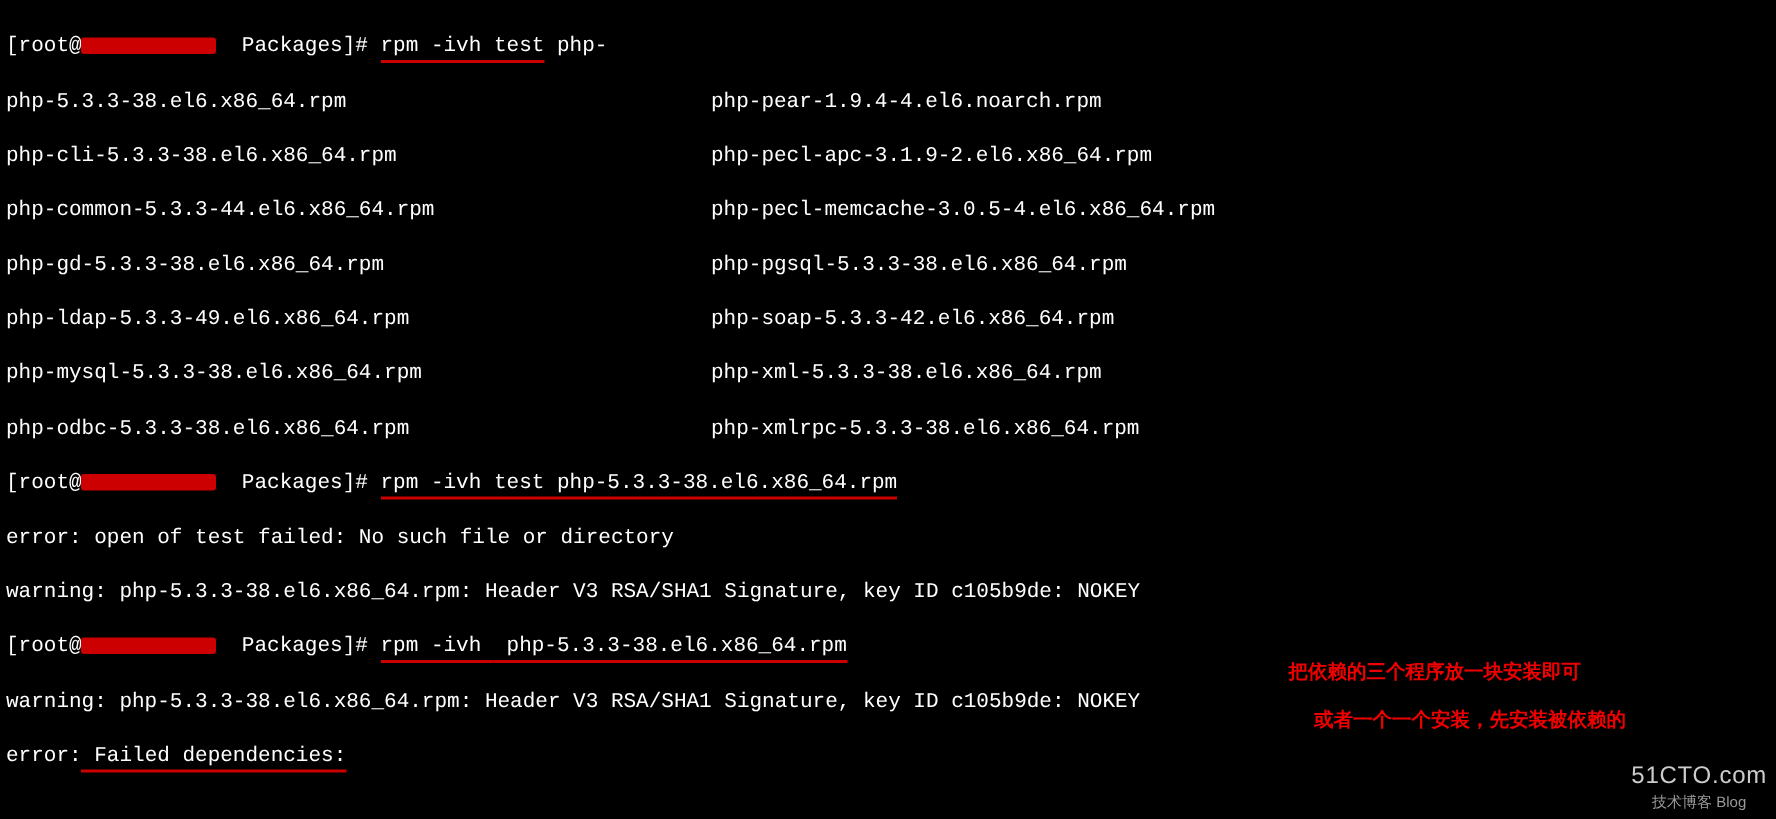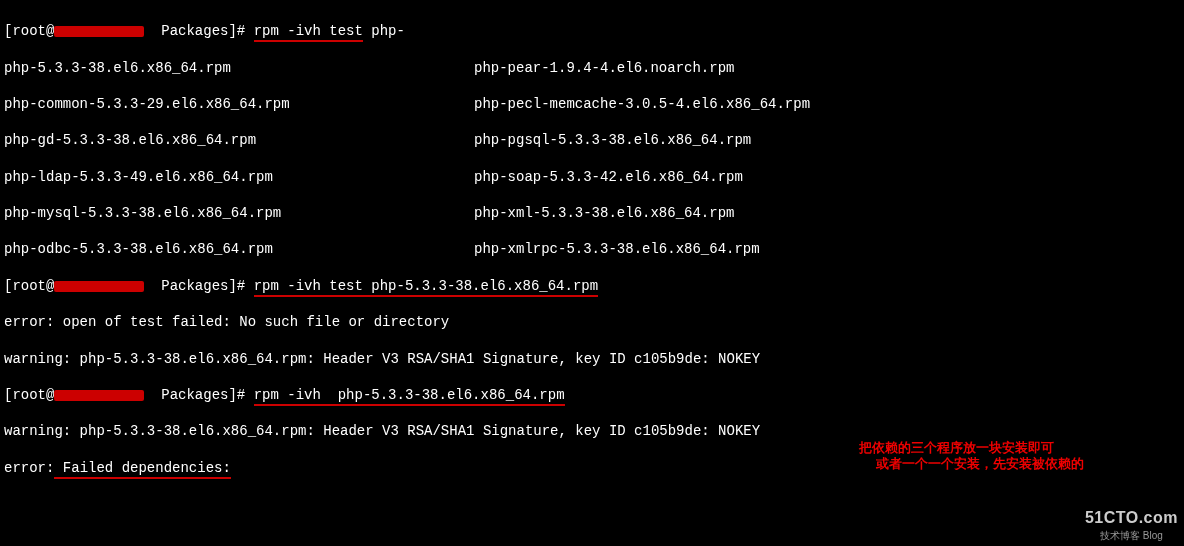--- a/index.html
+++ b/index.html
@@ -36,33 +36,34 @@
     font-weight: bold;
   }
   .watermark {
     position: absolute;
     right: 6px;
     bottom: 4px;
     text-align: center;
     color: #aaa;
     font-family: Arial, sans-serif;
   }
-  .watermark .big { font-size: 16px; font-weight: bold; color: #ccc; letter-spacing: 0.5px; }
+  .watermark .big { font-size: 16px; font-weight: normal; color: #ccc; letter-spacing: 0.5px; }
   .watermark .small { font-size: 10px; color: #999; }
   .row { display: block; }
   .col2 { display: flex; }
   .colL { width: 470px; }
 </style>
 </head>
 <body>
 
 <div class="term">
 <span class="row">[<span>root</span>@<span class="redact" style="width:90px;height:11px;"></span>  <span>Packages</span>]<span>#</span> <span class="underline-red">rpm -ivh test</span><span> php-</span></span>
 <span class="row col2"><span class="colL">php-5.3.3-38.el6.x86_64.rpm</span><span>php-pear-1.9.4-4.el6.noarch.rpm</span></span>
-<span class="row col2"><span class="colL">php-common-5.3.3-29.el6.x86_64.rpm</span><span>php-pecl-memcache-3.0.5-4.el6.x86_64.rpm</span></span>
+<span class="row col2"><span class="colL">php-cli-5.3.3-38.el6.x86_64.rpm</span><span>php-pecl-apc-3.1.9-2.el6.x86_64.rpm</span></span>
+<span class="row col2"><span class="colL">php-common-5.3.3-44.el6.x86_64.rpm</span><span>php-pecl-memcache-3.0.5-4.el6.x86_64.rpm</span></span>
 <span class="row col2"><span class="colL">php-gd-5.3.3-38.el6.x86_64.rpm</span><span>php-pgsql-5.3.3-38.el6.x86_64.rpm</span></span>
 <span class="row col2"><span class="colL">php-ldap-5.3.3-49.el6.x86_64.rpm</span><span>php-soap-5.3.3-42.el6.x86_64.rpm</span></span>
 <span class="row col2"><span class="colL">php-mysql-5.3.3-38.el6.x86_64.rpm</span><span>php-xml-5.3.3-38.el6.x86_64.rpm</span></span>
 <span class="row col2"><span class="colL">php-odbc-5.3.3-38.el6.x86_64.rpm</span><span>php-xmlrpc-5.3.3-38.el6.x86_64.rpm</span></span>
 <span class="row">[<span>root</span>@<span class="redact" style="width:90px;height:11px;"></span>  <span>Packages</span>]<span>#</span> <span class="underline-red">rpm -ivh test php-5.3.3-38.el6.x86_64.rpm</span></span>
 <span class="row">error: open of test failed: No such file or directory</span>
 <span class="row">warning: php-5.3.3-38.el6.x86_64.rpm: Header V3 RSA/SHA1 Signature, key ID c105b9de: NOKEY</span>
 <span class="row">[<span>root</span>@<span class="redact" style="width:90px;height:11px;"></span>  <span>Packages</span>]<span>#</span> <span class="underline-red">rpm -ivh </span><span class="underline-red"> php-5.3.3-38.el6.x86_64.rpm</span></span>
 <span class="row">warning: php-5.3.3-38.el6.x86_64.rpm: Header V3 RSA/SHA1 Signature, key ID c105b9de: NOKEY</span>
 <span class="row"><span>error:</span><span class="underline-red"> Failed dependencies:</span></span>
@@ -72,18 +73,18 @@
 
 
 
 
 
 
 
 </div>
 
 <div class="note" style="right:130px; top:440px;">把依赖的三个程序放一块安装即可</div>
-<div class="note" style="right:100px; top:456px;">或者一个一个安装，先安装被依赖的</div>
+<div class="note" style="right:100px; top:472px;">或者一个一个安装，先安装被依赖的</div>
 
 <div class="watermark">
   <div class="big">51CTO.com</div>
   <div class="small">技术博客 Blog</div>
 </div>
 
 </body></html>

